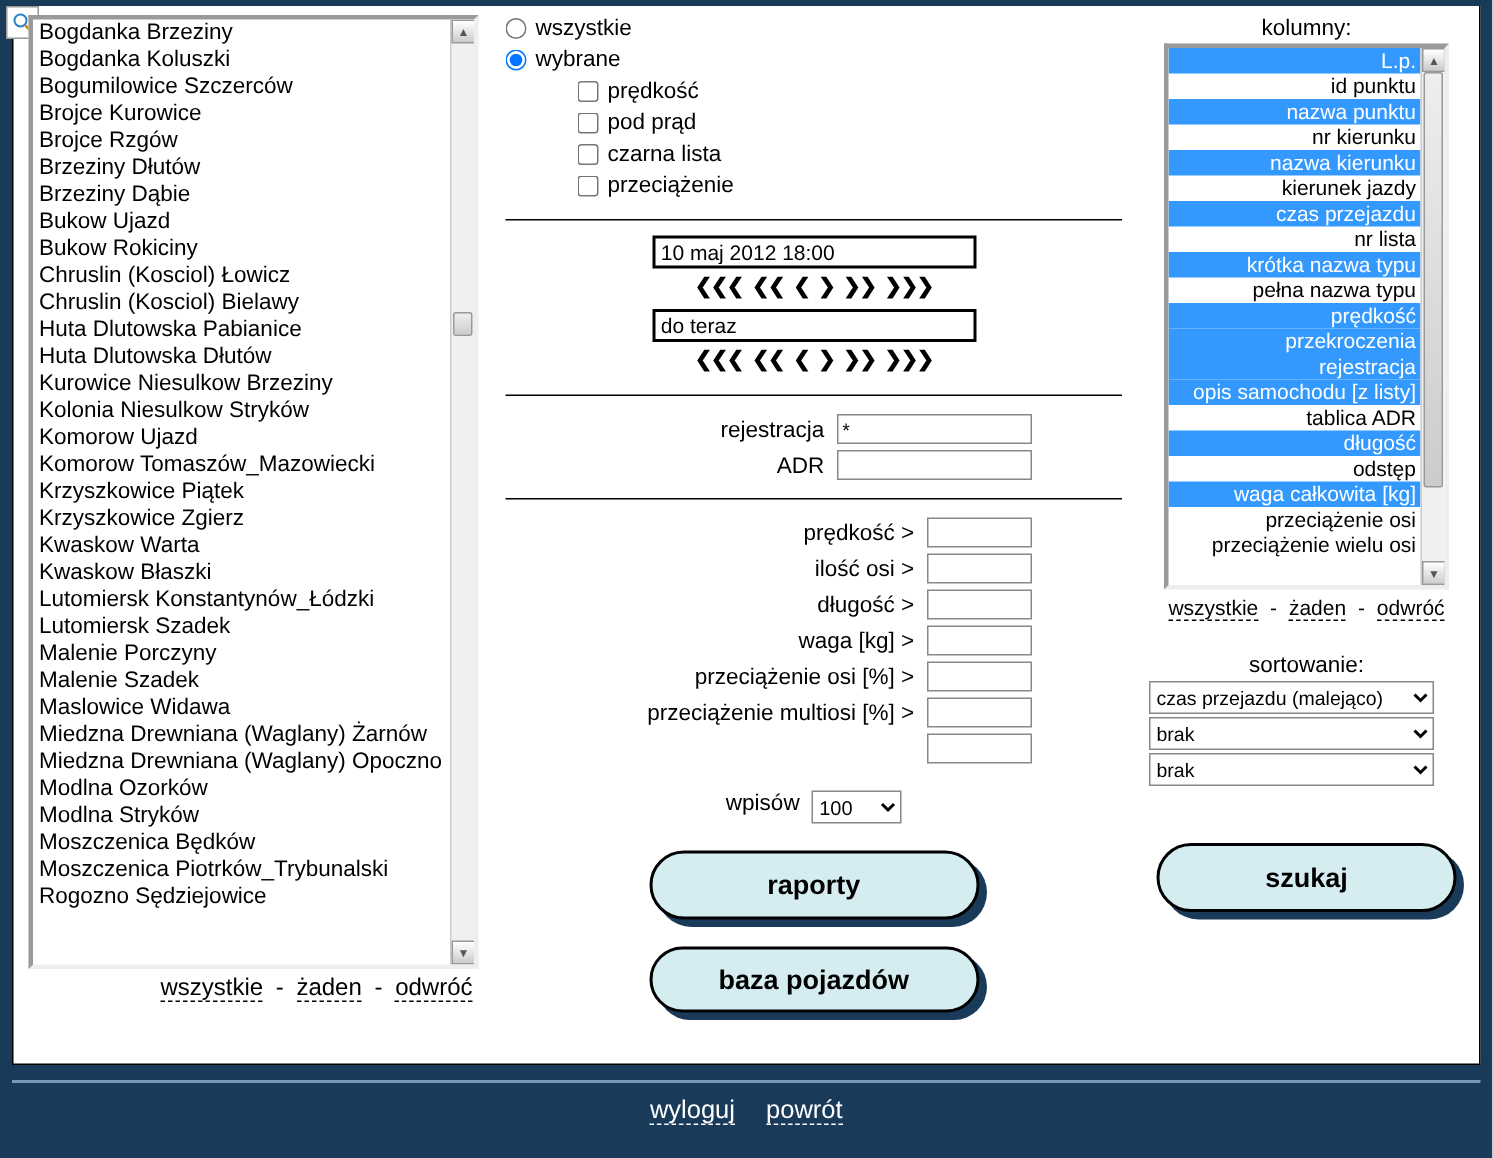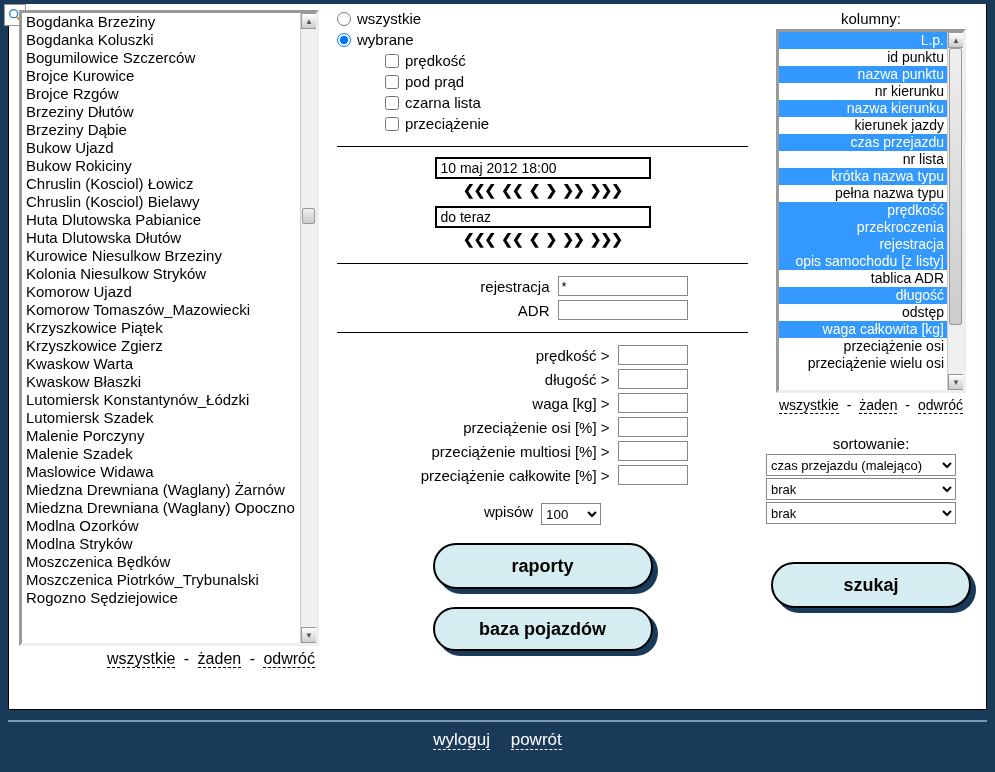--- a/index.html
+++ b/index.html
@@ -332,37 +332,40 @@
         <input type="text" value="" style="">
       </div>
 
       <hr class="sep">
 
       <div class="form-row">
           <span>prędkość &gt;</span>
           <input type="text" style="">
         </div>
       <div class="form-row">
+          <span>ilość osi &gt;</span>
+          <input type="text" style="">
+        </div>
+      <div class="form-row">
           <span>długość &gt;</span>
           <input type="text" style="">
         </div>
       <div class="form-row">
           <span>waga [kg] &gt;</span>
           <input type="text" style="">
         </div>
       <div class="form-row">
           <span>przeciążenie osi [%] &gt;</span>
           <input type="text" style="">
         </div>
       <div class="form-row">
           <span>przeciążenie multiosi [%] &gt;</span>
           <input type="text" style="">
         </div>
       <div class="form-row">
-          <span>przeciążenie całkowite [%] &gt;</span>
           <input type="text" style="">
         </div>
 
       <div class="wpisow-row">
         <span>wpisów</span>
         <select><option>100</option></select>
       </div>
 
       <button class="pill-btn">raporty</button>
       <button class="pill-btn sm">baza pojazdów</button>

